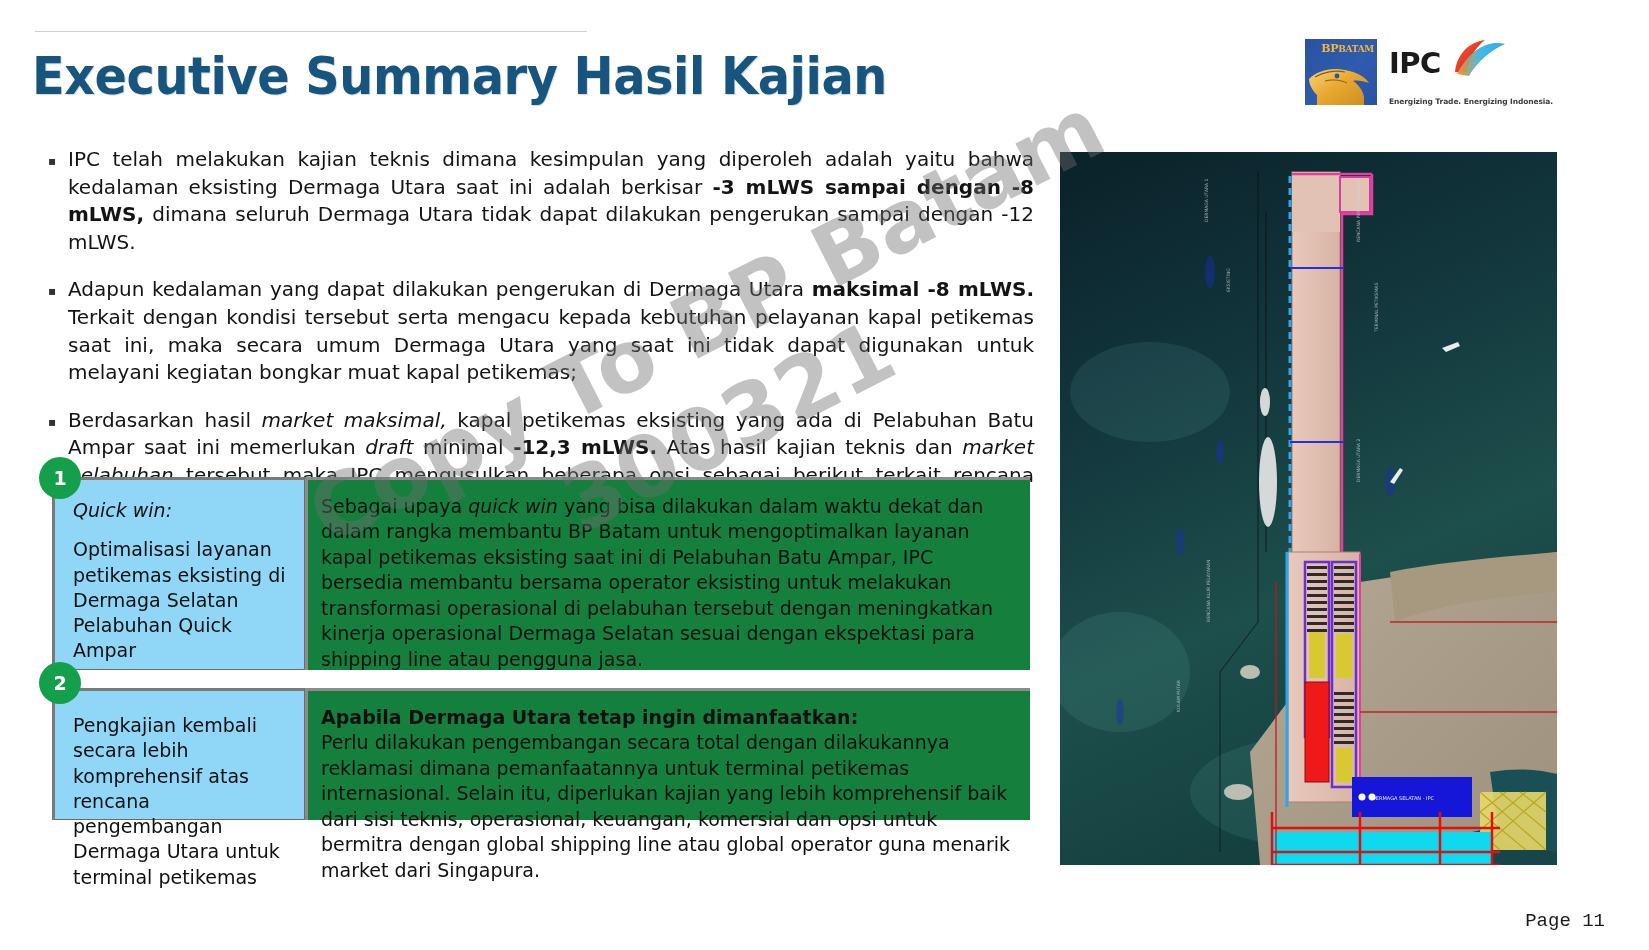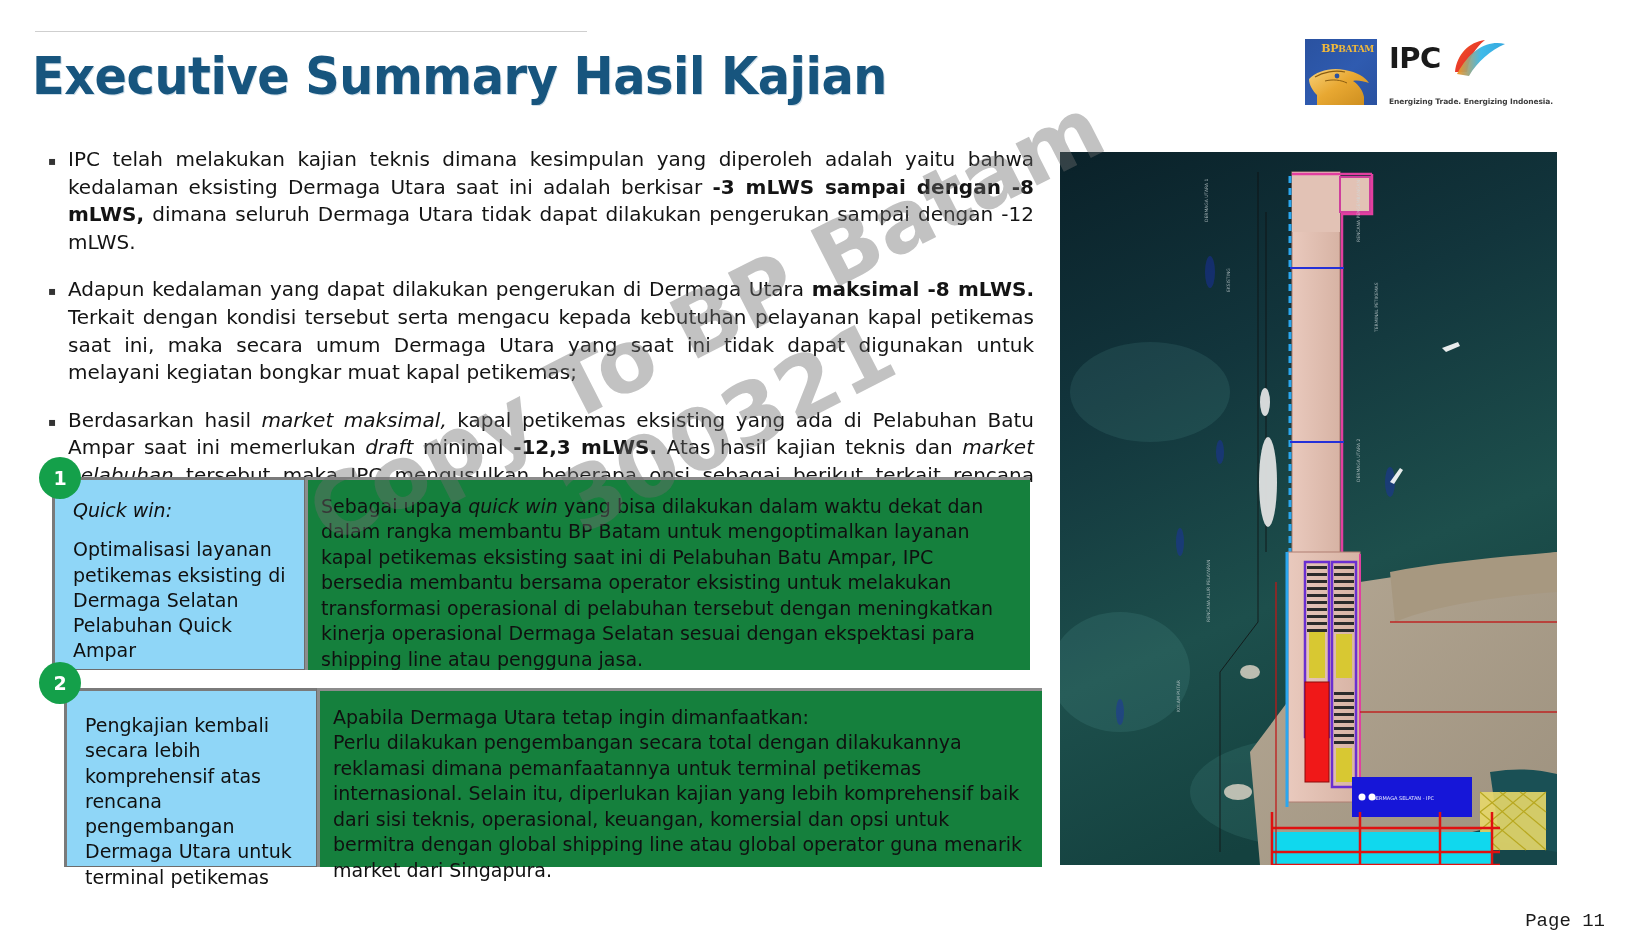--- a/index.html
+++ b/index.html
@@ -77,21 +77,21 @@
     height: 52px;
   }
   .ipc-logo {
     display: flex;
     flex-direction: column;
     align-items: flex-start;
     flex: none;
   }
   .ipc-row {
     display: flex;
-    align-items: center;
+    align-items: flex-end;
     gap: 4px;
   }
   .ipc-word {
     font-size: 29px;
     font-weight: 700;
     color: #1a1a1a;
     letter-spacing: -0.5px;
     line-height: 1;
     font-family: "DejaVu Sans", sans-serif;
   }
@@ -136,21 +136,21 @@
   .bullet-text b { font-weight: 700; }
   .bullet-text i { font-style: italic; }
 
   
   .option-row {
     position: absolute;
     display: flex;
     align-items: stretch;
   }
   #option-row-1 { left: 52px; top: 477px; width: 978px; height: 193px; }
-  #option-row-2 { left: 64px; top: 688px; width: 978px; height: 179px; justify-content: space-between; }
+  #option-row-2 { left: 52px; top: 688px; width: 978px; height: 132px; justify-content: space-between; }
 
   .option-left {
     width: 253px;
     flex: none;
     background: #8fd6f7;
     border: 1px solid #6c6c6c;
     border-left: 3px solid #7a7a7a;
     border-top: 3px solid #7a7a7a;
     box-sizing: border-box;
     padding: 18px 14px 10px 18px;
@@ -169,21 +169,21 @@
     flex: 1;
     background: #15803d;
     border-top: 3px solid #8c8c8c;
     border-left: 3px solid #8c8c8c;
     box-sizing: border-box;
     padding: 14px 16px 10px 13px;
     font-size: 19px;
     line-height: 1.34;
     color: #101010;
   }
-  .option-right b { font-weight: 400; }
+  .option-right b { font-weight: 700; }
   .option-right i { font-style: italic; }
 
   .badge {
     position: absolute;
     width: 42px;
     height: 42px;
     border-radius: 50%;
     background: #14a04a;
     color: #ffffff;
     font-size: 19px;

